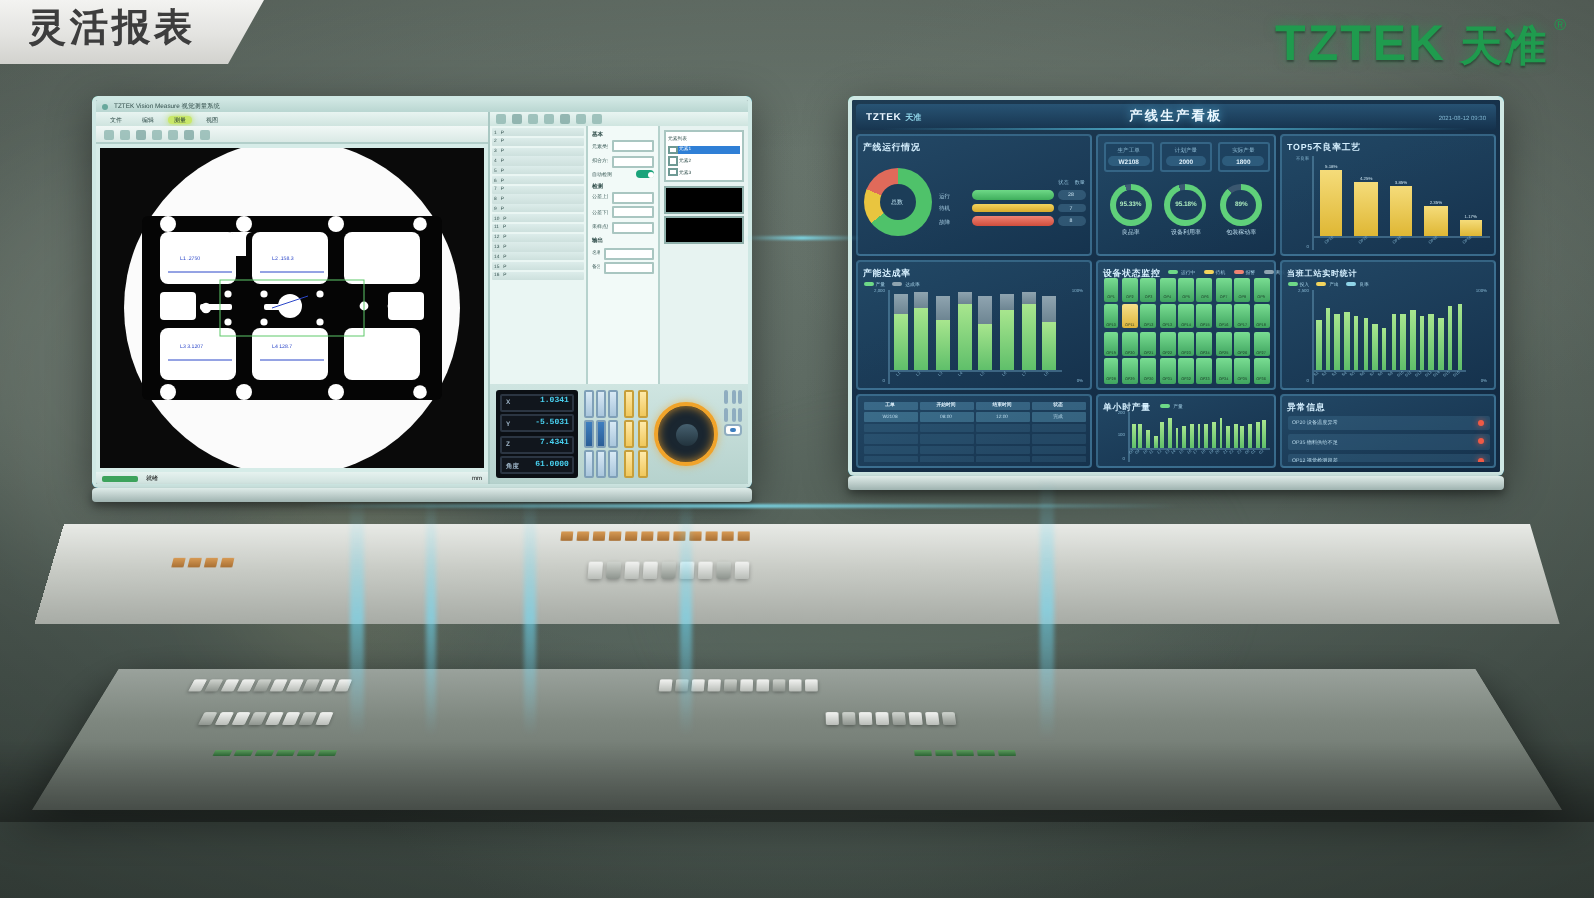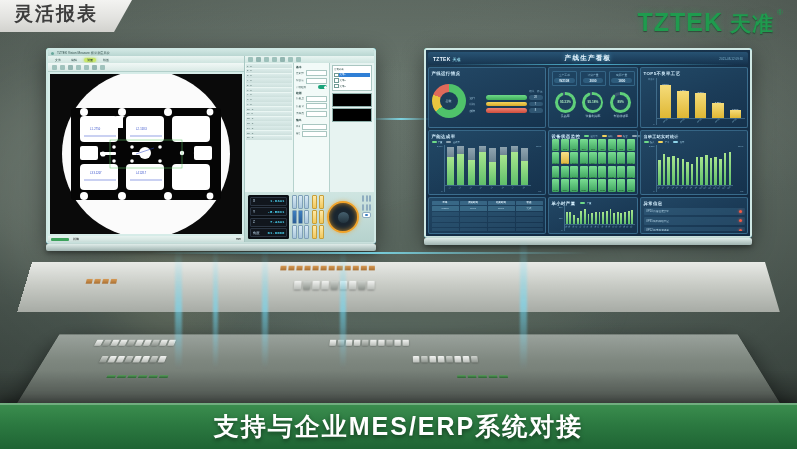--- a/index.html
+++ b/index.html
@@ -1232,17 +1232,14 @@
       <div class="fac-row" style="left:8%;top:18px;">
         <div class="crate"></div>
         <div class="crate"></div>
         <div class="crate"></div>
         <div class="crate"></div>
       </div>
     </div>
     <div class="fac-shadow"></div>
   </div>
 
-  <div class="caption">
-    <span>支持与企业MES/ERP系统对接</span>
-  </div>
 
 </div>
 
 </body></html>

